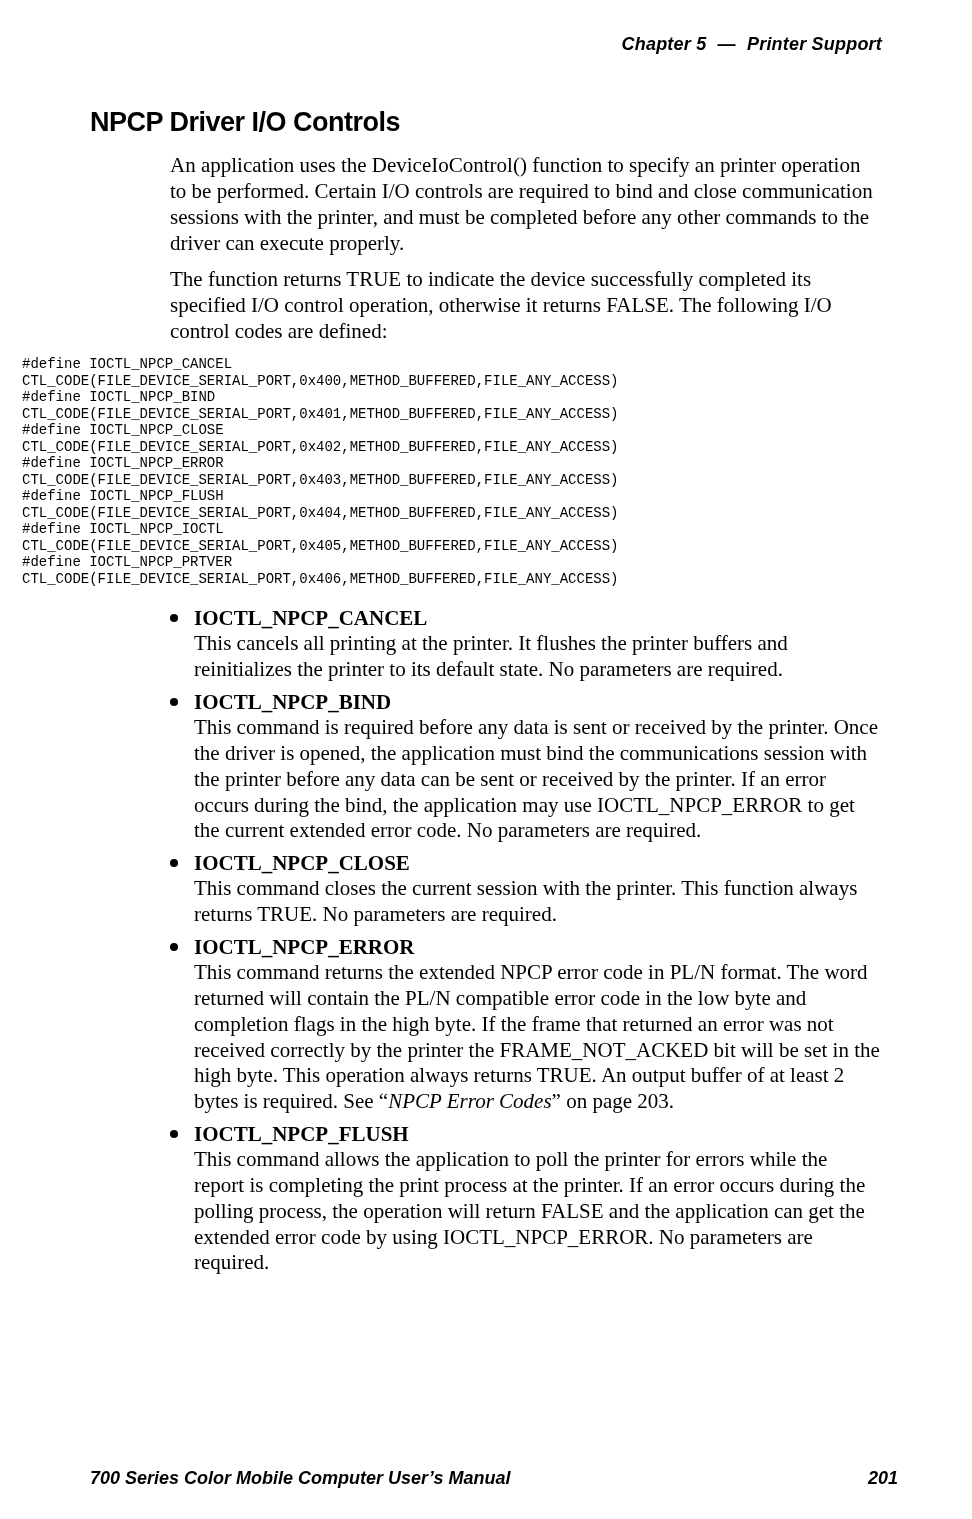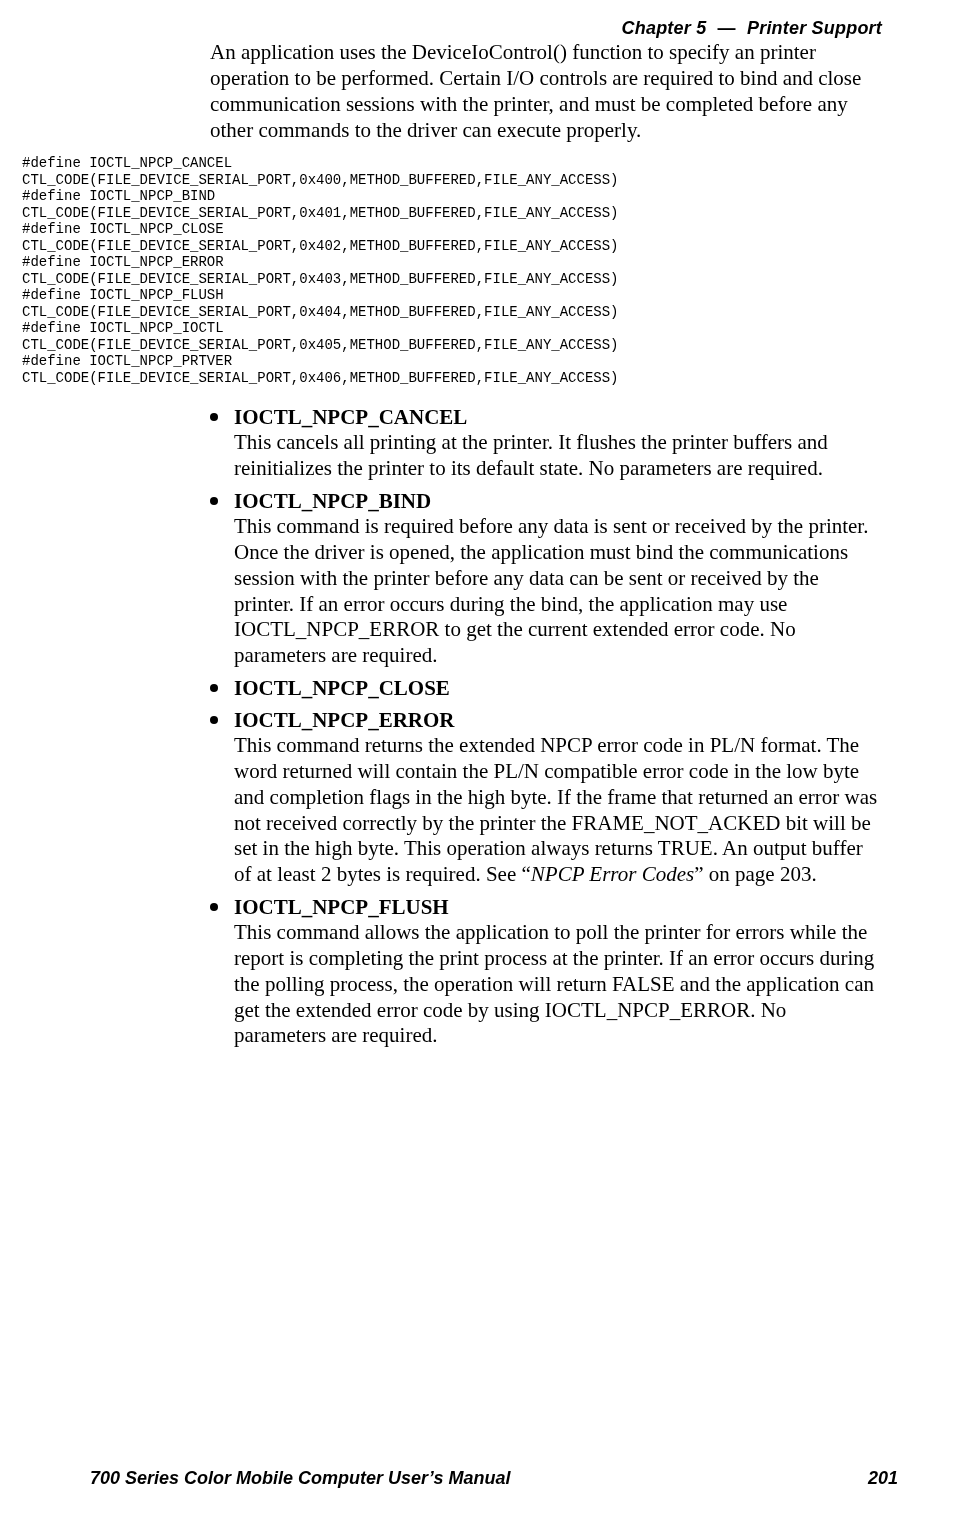--- a/index.html
+++ b/index.html
@@ -9,21 +9,21 @@
       margin: 0;
       padding: 0;
       font-family: "Times New Roman", Times, serif;
       color: #000;
       position: relative;
       box-sizing: border-box;
       background: #fff;
     }
     .page {
       box-sizing: border-box;
-      padding: 18px 90px 0 90px;
+      padding: 34px 90px 0 90px;
     }
     .running-head {
       font-family: Arial, Helvetica, sans-serif;
       font-weight: bold;
       font-style: italic;
       font-size: 18px;
       text-align: right;
       letter-spacing: 0.2px;
     }
     .running-head .dash {
@@ -32,21 +32,21 @@
       padding: 0 6px;
     }
     h2.section {
       font-family: Arial, Helvetica, sans-serif;
       font-weight: bold;
       font-size: 27px;
       letter-spacing: -0.5px;
       margin: 52px 0 14px 0;
     }
     .body-indent {
-      margin-left: 120px;
+      margin-left: 80px;
     }
     p.body {
       font-size: 21px;
       line-height: 1.24;
       margin: 0 0 10px 0;
     }
     pre.code {
       font-family: "Courier New", Courier, monospace;
       font-size: 14px;
       line-height: 1.18;
@@ -103,23 +103,25 @@
 
 <div class="page">
 
   <div class="running-head">
     <span>Chapter</span>
     <span>5</span>
     <span class="dash">—</span>
     <span>Printer Support</span>
   </div>
 
+  <h2 class="section">NPCP Driver I/O Controls</h2>
 
   <div class="body-indent">
     <p class="body">An application uses the DeviceIoControl() function to specify an printer operation to be performed. Certain I/O controls are required to bind and close communication sessions with the printer, and must be completed before any other commands to the driver can execute properly.</p>
+    <p class="body">The function returns TRUE to indicate the device successfully completed its specified I/O control operation, otherwise it returns FALSE. The following I/O control codes are defined:</p>
   </div>
 
   <pre class="code">#define IOCTL_NPCP_CANCEL
 CTL_CODE(FILE_DEVICE_SERIAL_PORT,0x400,METHOD_BUFFERED,FILE_ANY_ACCESS)
 #define IOCTL_NPCP_BIND
 CTL_CODE(FILE_DEVICE_SERIAL_PORT,0x401,METHOD_BUFFERED,FILE_ANY_ACCESS)
 #define IOCTL_NPCP_CLOSE
 CTL_CODE(FILE_DEVICE_SERIAL_PORT,0x402,METHOD_BUFFERED,FILE_ANY_ACCESS)
 #define IOCTL_NPCP_ERROR
 CTL_CODE(FILE_DEVICE_SERIAL_PORT,0x403,METHOD_BUFFERED,FILE_ANY_ACCESS)
@@ -135,20 +137,21 @@
       <li>
         <span class="item-head">IOCTL_NPCP_CANCEL</span><br>
         <span class="item-body">This cancels all printing at the printer. It flushes the printer buffers and reinitializes the printer to its default state. No parameters are required.</span>
       </li>
       <li>
         <span class="item-head">IOCTL_NPCP_BIND</span><br>
         <span class="item-body">This command is required before any data is sent or received by the printer. Once the driver is opened, the application must bind the communications session with the printer before any data can be sent or received by the printer. If an error occurs during the bind, the application may use IOCTL_NPCP_ERROR to get the current extended error code. No parameters are required.</span>
       </li>
       <li>
         <span class="item-head">IOCTL_NPCP_CLOSE</span><br>
+        <span class="item-body">This command closes the current session with the printer. This function always returns TRUE. No parameters are required.</span>
       </li>
       <li>
         <span class="item-head">IOCTL_NPCP_ERROR</span><br>
         <span class="item-body"><span>This command returns the extended NPCP error code in PL/N format. The word returned will contain the PL/N compatible error code in the low byte and completion flags in the high byte. If the frame that returned an error was not received correctly by the printer the FRAME_NOT_ACKED bit will be set in the high byte. This operation always returns TRUE. An output buffer of at least 2 bytes is required. See “</span><em>NPCP Error Codes</em><span>” on page 203.</span></span>
       </li>
       <li>
         <span class="item-head">IOCTL_NPCP_FLUSH</span><br>
         <span class="item-body">This command allows the application to poll the printer for errors while the report is completing the print process at the printer. If an error occurs during the polling process, the operation will return FALSE and the application can get the extended error code by using IOCTL_NPCP_ERROR. No parameters are required.</span>
       </li>
     </ul>

